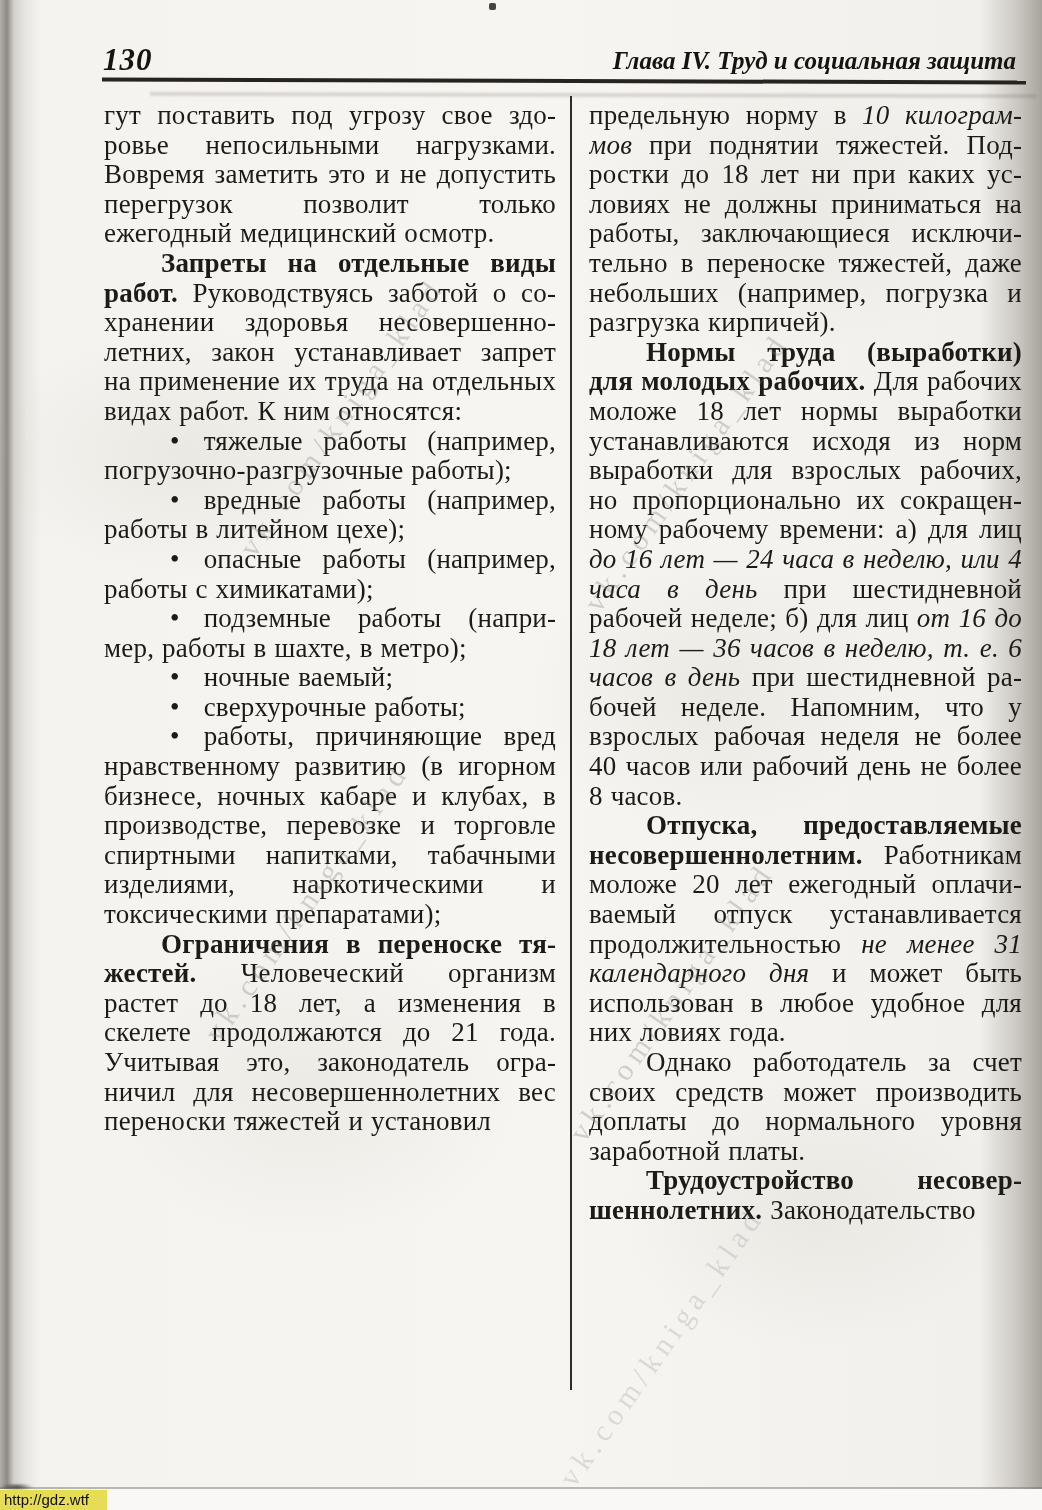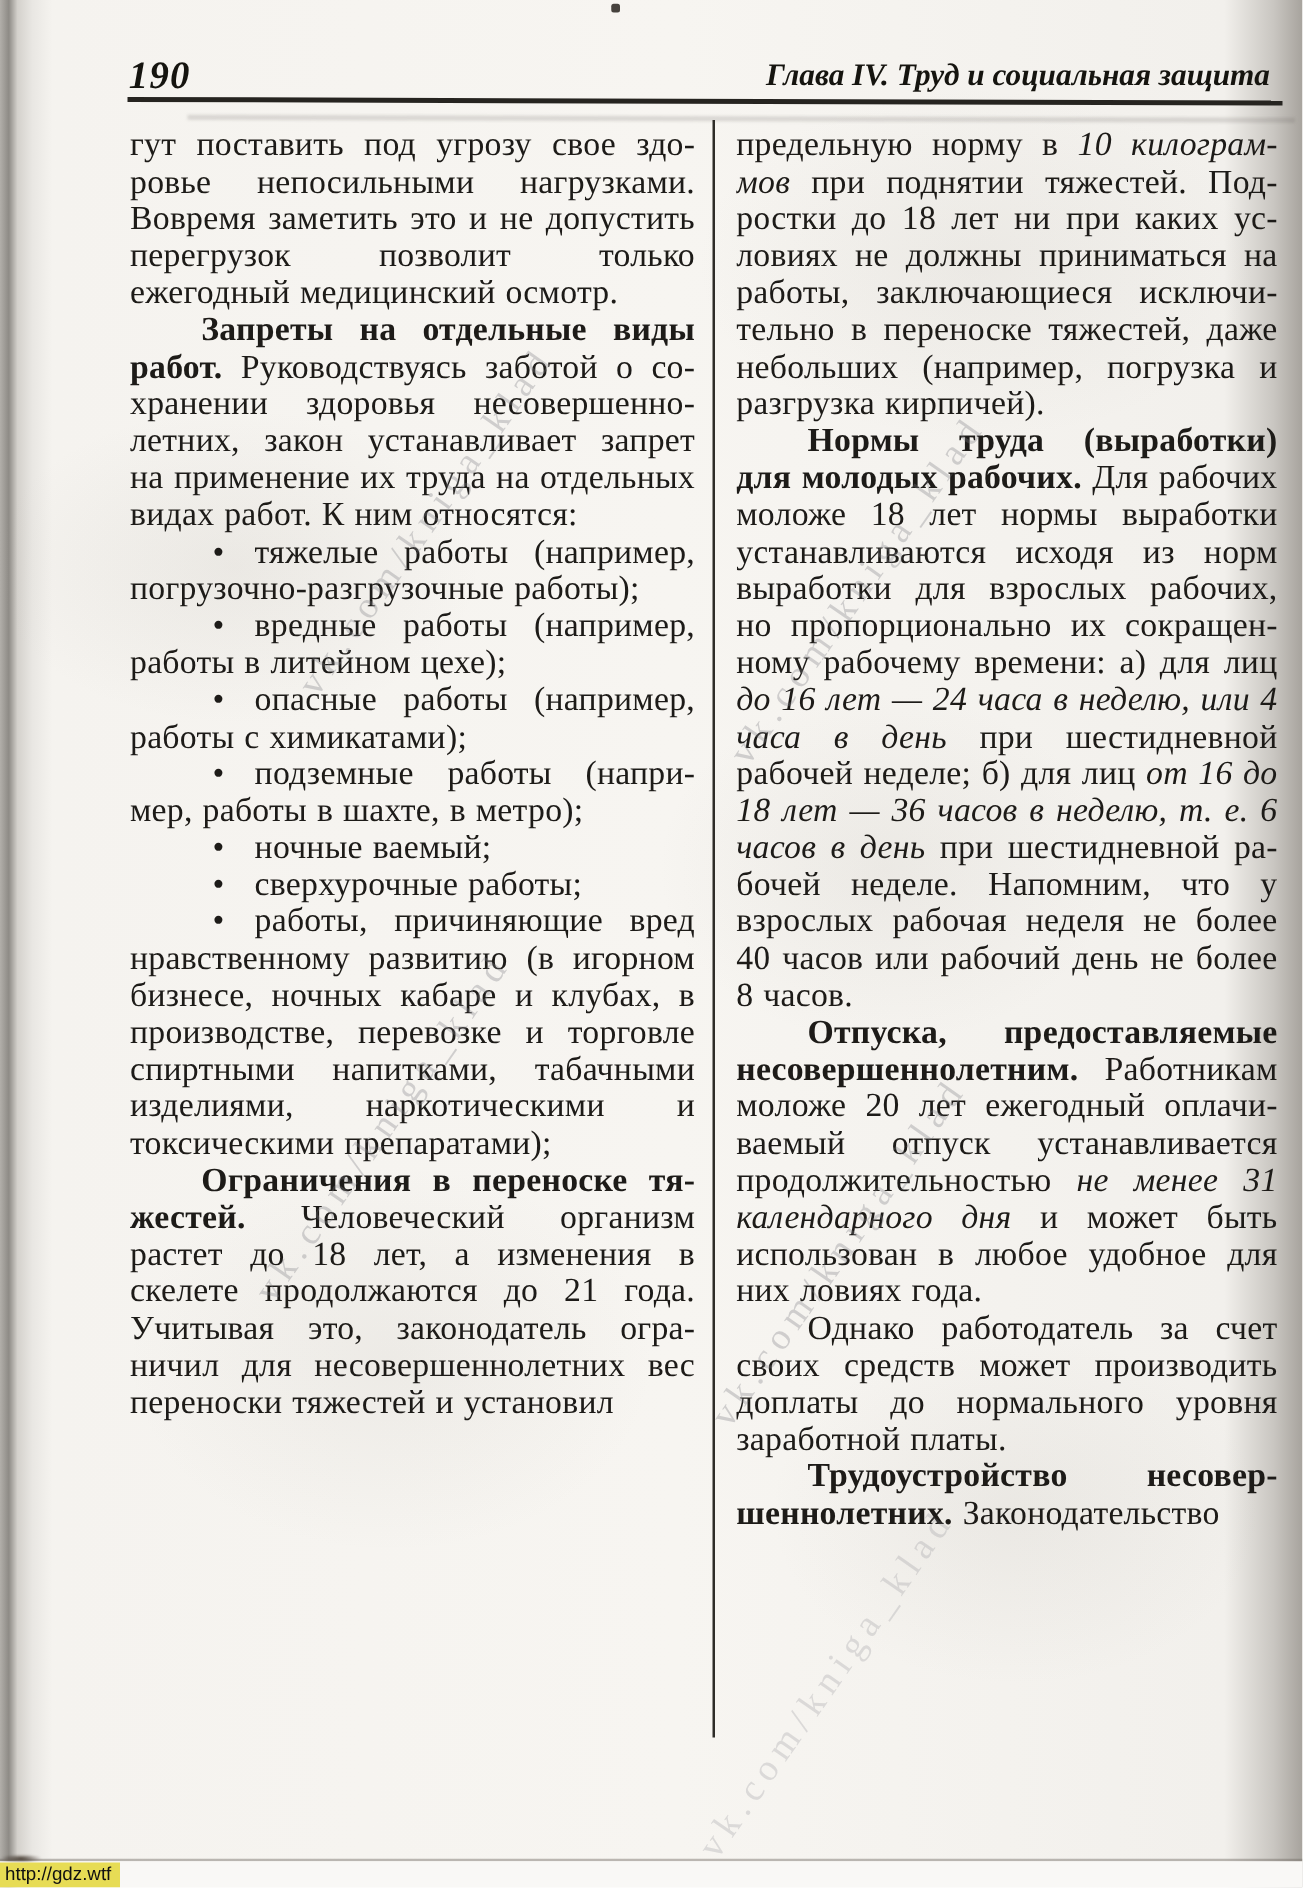--- a/index.html
+++ b/index.html
@@ -78,38 +78,38 @@
   .bottom-strip {
     position:absolute; left:0; right:0; top:1489px; bottom:0;
     background:#f9f8f6;
   }
   .corner-smudge {
     position:absolute; left:0; top:1474px; width:56px; height:16px;
     background:radial-gradient(closest-side at 30% 80%, rgba(40,28,18,0.85), rgba(40,28,18,0) 100%);
     filter:blur(1px);
   }
   .url-badge {
-    position:absolute; left:0px; top:1490px; padding:1px 7px 2px 4px;
+    position:absolute; left:0px; top:1490px; padding:1px 18px 2px 4px;
     background:#e7dc55; color:#111;
     font-family:"Liberation Sans","DejaVu Sans",sans-serif;
     font-size:15px; line-height:17px;
   }
   .scan-speck {
     position:absolute; left:489px; top:3px; width:7px; height:7px;
     background:#46423d; border-radius:2px;
   }
 </style>
 </head>
 <body>
 
 <div class="page">
 
   <div class="scan-speck"></div>
 
-  <span class="page-number">190</span>
+  <span class="page-number">130</span>
   <span class="chapter-title">Глава IV. Труд и социальная защита</span>
   <div class="header-rule"></div>
   <div class="header-rule-faint"></div>
 
   <div class="col col-left">
     <p class="para noindent"><span>гут поставить под угрозу свое здо­ровье непосильными нагрузками. Вовремя заметить это и не допус­тить перегрузок позволит только ежегодный медицинский осмотр.</span></p>
     <p class="para"><span class="b">Запреты на отдельные виды работ.</span><span> Руководствуясь заботой о со­хранении здоровья несовершенно­летних, закон устанавливает зап­рет на применение их труда на отдельных видах работ. К ним от­носятся:</span></p>
     <p class="para bullet"><span class="bullet-glyph">•</span><span>тяжелые работы (например, погрузочно-разгрузочные работы);</span></p>
     <p class="para bullet"><span class="bullet-glyph">•</span><span>вредные работы (например, работы в литейном цехе);</span></p>
     <p class="para bullet"><span class="bullet-glyph">•</span><span>опасные работы (например, работы с химикатами);</span></p>

